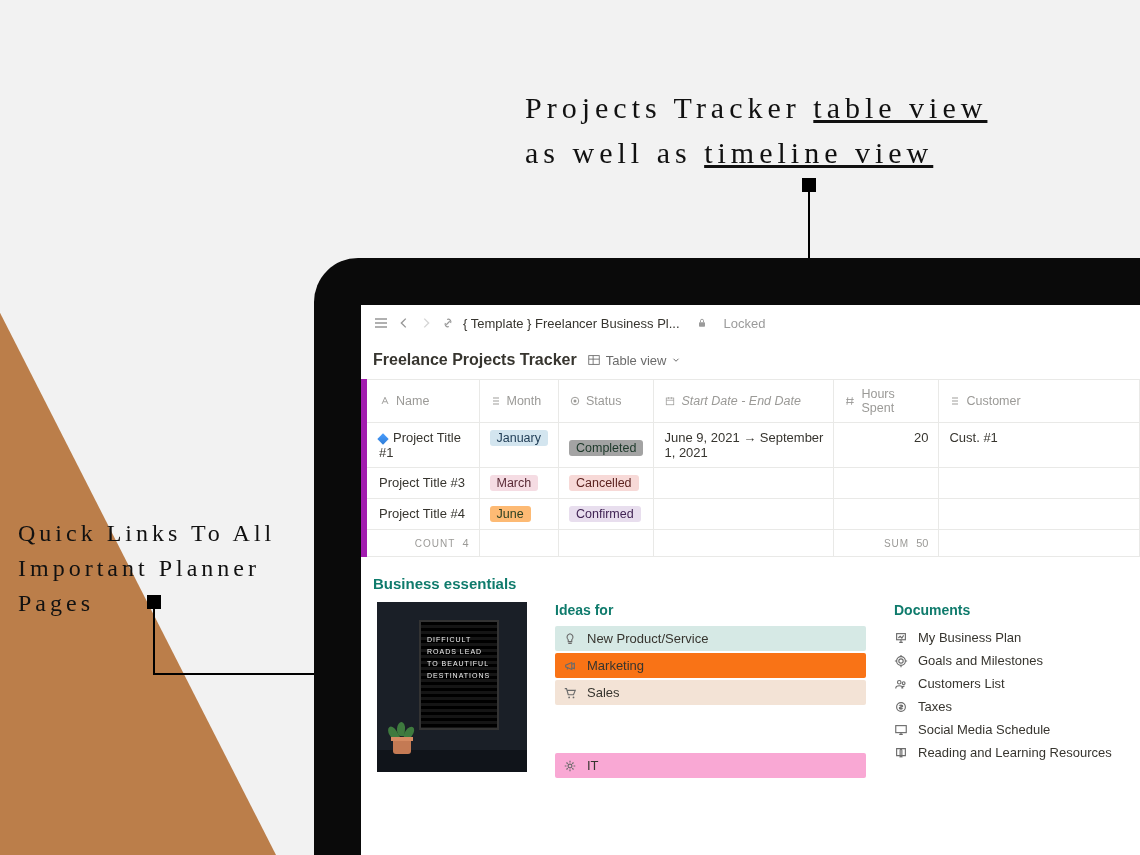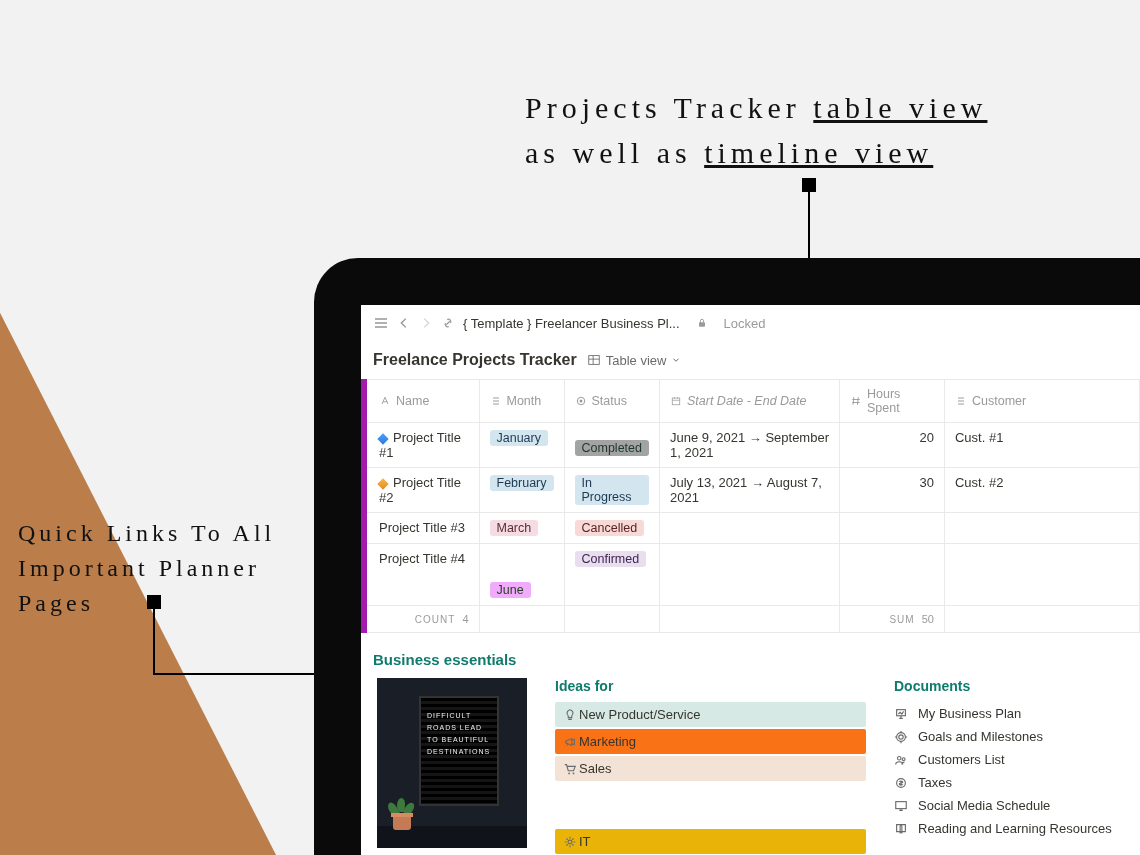--- a/index.html
+++ b/index.html
@@ -168,21 +168,21 @@
   .d-orange { background: linear-gradient(135deg,#ffb347,#e08b1e); }
   .tag {
     display: inline-block;
     padding: 1px 7px;
     border-radius: 3px;
     font-size: 12.5px;
   }
   .tag-blue   { background: #d3e5ef; color: #1d3a53;}
   .tag-green  { background: #a3a3a3; color: #1c3829; margin-top: 10px;}
   .tag-pink   { background: #f5dce3; color: #5a2a36;}
-  .tag-lgreen { background: #f0abfc; color: #2b4022; margin-top: 31px;}
+  .tag-lgreen { background: #fdba74; color: #2b4022;}
   .tag-cancel { background: #f7d9d7; color: #5c2320;}
   .tag-purple { background: #e8deee; color: #412454;}
   .footer-row td {
     color: #9b9a97;
     font-size: 11px;
     border: none;
     padding-top: 6px;
   }
   .footer-row .lbl { letter-spacing: 1px; text-transform: uppercase; font-size: 10px; margin-right: 4px;}
   .section-title {
@@ -226,31 +226,31 @@
   .pot { position:absolute; bottom:0; left:6px; width:18px; height:14px; background:#c47a54; border-radius: 0 0 3px 3px;}
   .pot::before { content:""; position:absolute; top:-3px; left:-2px; width:22px; height:4px; background:#d68b62;}
   .leaf { position:absolute; width:8px; height:14px; background:#3e7a3e; border-radius: 50% 50% 0 50%; }
   .l1 { bottom:14px; left:2px; transform: rotate(-30deg);}
   .l2 { bottom:18px; left:10px; transform: rotate(5deg);}
   .l3 { bottom:14px; left:18px; transform: rotate(35deg);}
   .tablebg { position:absolute; bottom:0; left:0; right:0; height:22px; background:#10141a;}
   .ideas { flex: 1; min-width: 260px; }
   .sub-title { color: #0f7b6c; font-weight:600; font-size: 14px; margin-bottom: 8px;}
   .idea-row {
-    display:flex; align-items:center; 
+    display:flex; align-items:center; gap:8px;
     padding: 5px 8px;
     border-radius: 2px;
     margin-bottom: 2px;
     font-size: 13px;
   }
   .idea-row .ic { color: #6b6b6b; width:16px; display:inline-flex; }
   .i-teal   { background: #d6e9e5; }
   .i-yellow { background: #f97316; }
   .i-orange { background: #f3e3d6; }
-  .i-red    { background: #eab308; margin-top: 48px; }
+  .i-red    { background: #f9a8d4; margin-top: 48px; }
   .docs { width: 230px; flex-shrink: 0; }
   .doc-row {
     display:flex; align-items:center; gap:8px;
     padding: 4px 0;
     font-size: 13px;
   }
   .doc-row .ic { color: #6b6b6b; width:16px; display:inline-flex;}
   svg { display:block; }
 </style>
 </head>
@@ -397,28 +397,20 @@
         <tbody id="tbody">
             <tr>
               <td><span class="diamond d-blue"></span><span>Project Title #1</span></td>
               <td><span class="tag tag-blue">January</span></td>
               <td><span class="tag tag-green">Completed</span></td>
               <td><span>June 9, 2021 → September 1, 2021</span></td>
               <td class="num"><span>20</span></td>
               <td><span>Cust. #1</span></td>
             </tr>
             <tr>
-              <td><span class="diamond d-orange"></span><span>Project Title #2</span></td>
-              <td><span class="tag tag-blue">February</span></td>
-              <td><span class="tag tag-blue">In Progress</span></td>
-              <td><span>July 13, 2021 → August 7, 2021</span></td>
-              <td class="num"><span>30</span></td>
-              <td><span>Cust. #2</span></td>
-            </tr>
-            <tr>
               <td><span>Project Title #3</span></td>
               <td><span class="tag tag-pink">March</span></td>
               <td><span class="tag tag-cancel">Cancelled</span></td>
               <td><span></span></td>
               <td class="num"><span></span></td>
               <td><span></span></td>
             </tr>
             <tr>
               <td><span>Project Title #4</span></td>
               <td><span class="tag tag-lgreen">June</span></td>

